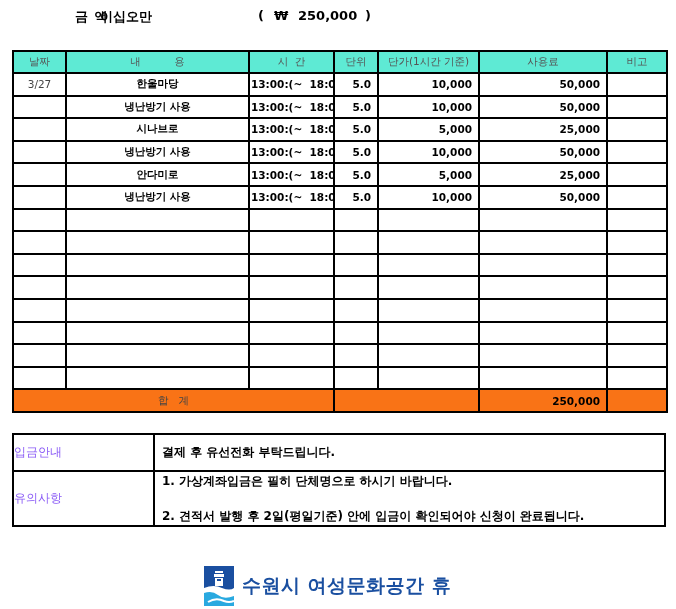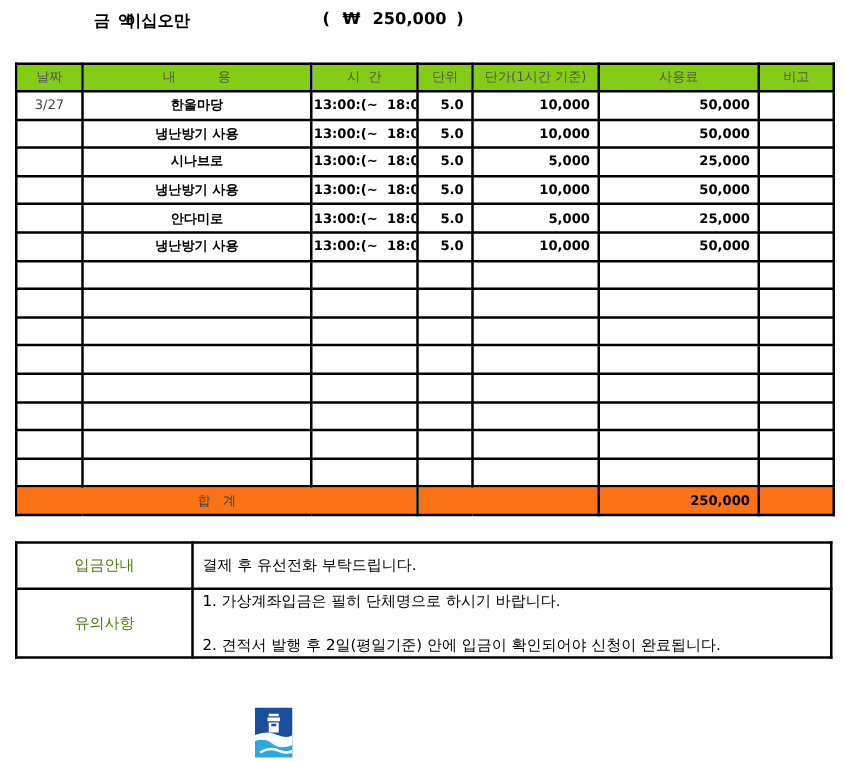--- a/index.html
+++ b/index.html
@@ -22,38 +22,38 @@
   table.quote {
     position: absolute; left: 12px; top: 50px;
     border-collapse: collapse; table-layout: fixed;
     width: 654px;
   }
   table.quote td, table.quote th {
     border: 2px solid #000; height: 22.6px; padding: 0 4px;
     font-size: 10.5px; white-space: nowrap; overflow: hidden;
   }
   table.quote th {
-    font-weight: normal; color: #555; background: #84cc16; height: 22px;
+    font-weight: normal; color: #555; background: #5eead4; height: 22px;
   }
   .c-date { text-align: center; color: #444; font-weight: normal; }
   .c-desc { text-align: center; font-weight: bold; }
   .c-time { text-align: left; font-weight: bold; padding-left: 1px !important; }
   .c-unit { text-align: right; font-weight: bold; padding-right: 6px !important; }
   .c-price { text-align: right; font-weight: bold; padding-right: 6px !important; margin-top: 41px; }
   .c-fee { text-align: right; font-weight: bold; padding-right: 6px !important; }
   tr.total td { background: #f97316; }
   .total-label { text-align: center; color: #444; font-weight: normal; letter-spacing: 0px; }
 
   table.info {
     position: absolute; left: 12px; top: 433px;
     border-collapse: collapse; table-layout: fixed; width: 654px;
   }
   table.info td { border: 2px solid #000; font-size: 12px; }
-  .info-label { text-align: center; color: #4d7c0f; width: 141px; }
-  .info-text { font-weight: normal; padding-left: 7px; }
+  .info-label { color: #8b5cf6; width: 141px; }
+  .info-text { font-weight: bold; padding-left: 7px; }
   .info-row1 td { height: 37px; }
   .info-row2 td { height: 52px; }
   .info-line { display: block; line-height: 18px; }
   .info-line + .info-line { margin-top: 17px; }
 
   .footer-logo {
     position: absolute; left: 204px; top: 564px; height: 44px; width: 260px;
     display: flex; align-items: center;
   }
   .logo-mark { width: 30px; height: 40px; margin-right: 8px; }
@@ -251,13 +251,14 @@
   <svg class="logo-mark" viewBox="0 0 30 40">
     <rect x="0" y="0" width="30" height="40" fill="#1a4fa0"></rect>
     <rect x="11" y="5" width="8" height="2" fill="#fff"></rect>
     <rect x="10" y="8" width="10" height="3" fill="#fff"></rect>
     <rect x="11" y="12" width="8" height="8" fill="#fff"></rect>
     <rect x="13" y="13" width="4" height="2" fill="#1a4fa0"></rect>
     <path d="M0 22 Q10 18 18 22 Q26 25 30 22 L30 40 L0 40 Z" fill="#ffffff"></path>
     <path d="M0 27 Q8 24 14 29 Q20 34 30 30 L30 40 L0 40 Z" fill="#29a9e0"></path>
     <path d="M4 36 Q12 31 20 35 Q25 37 30 35" stroke="#fff" stroke-width="2" fill="none"></path>
   </svg>
+  <span class="logo-text">수원시 여성문화공간 휴</span>
 </div>
 
 </body></html>

